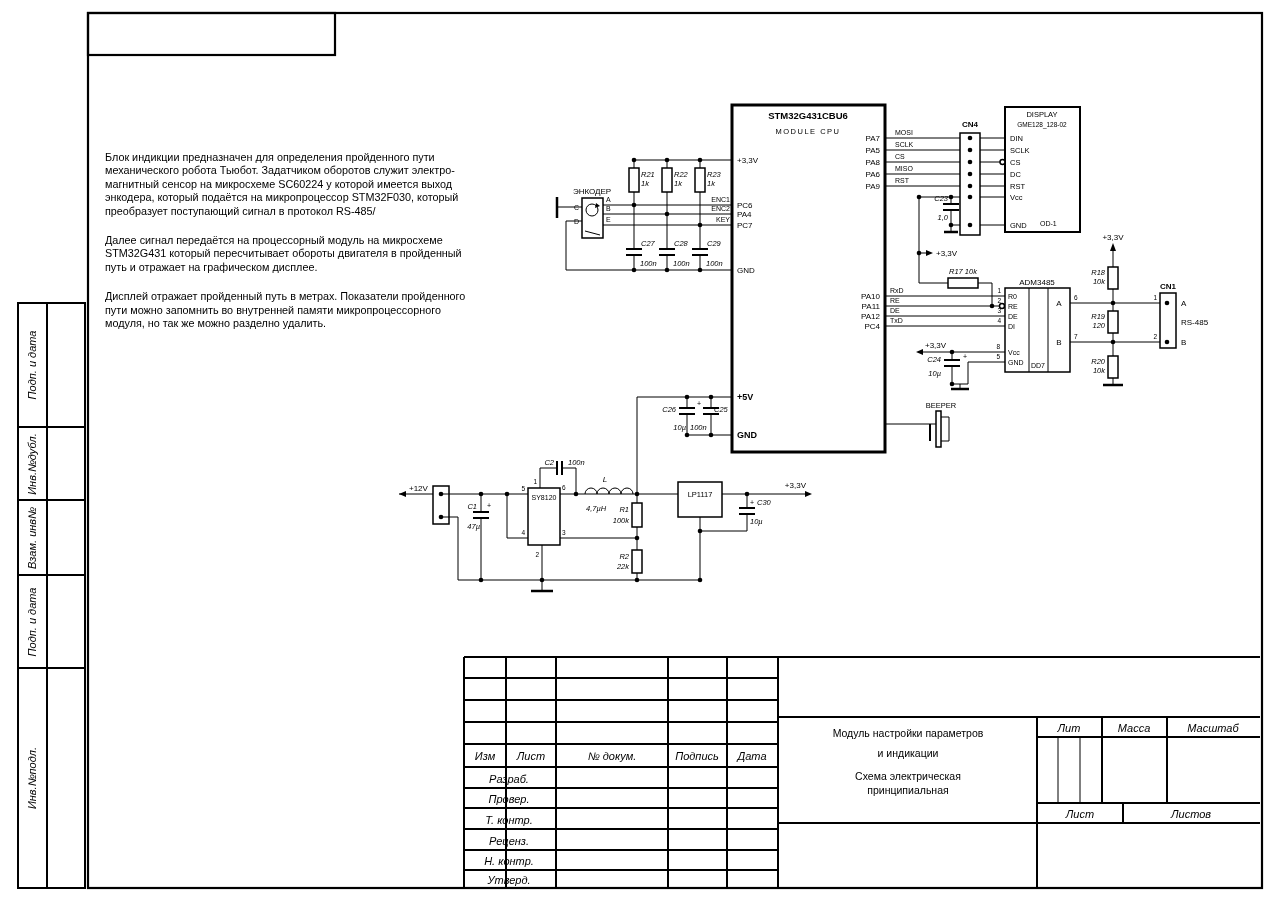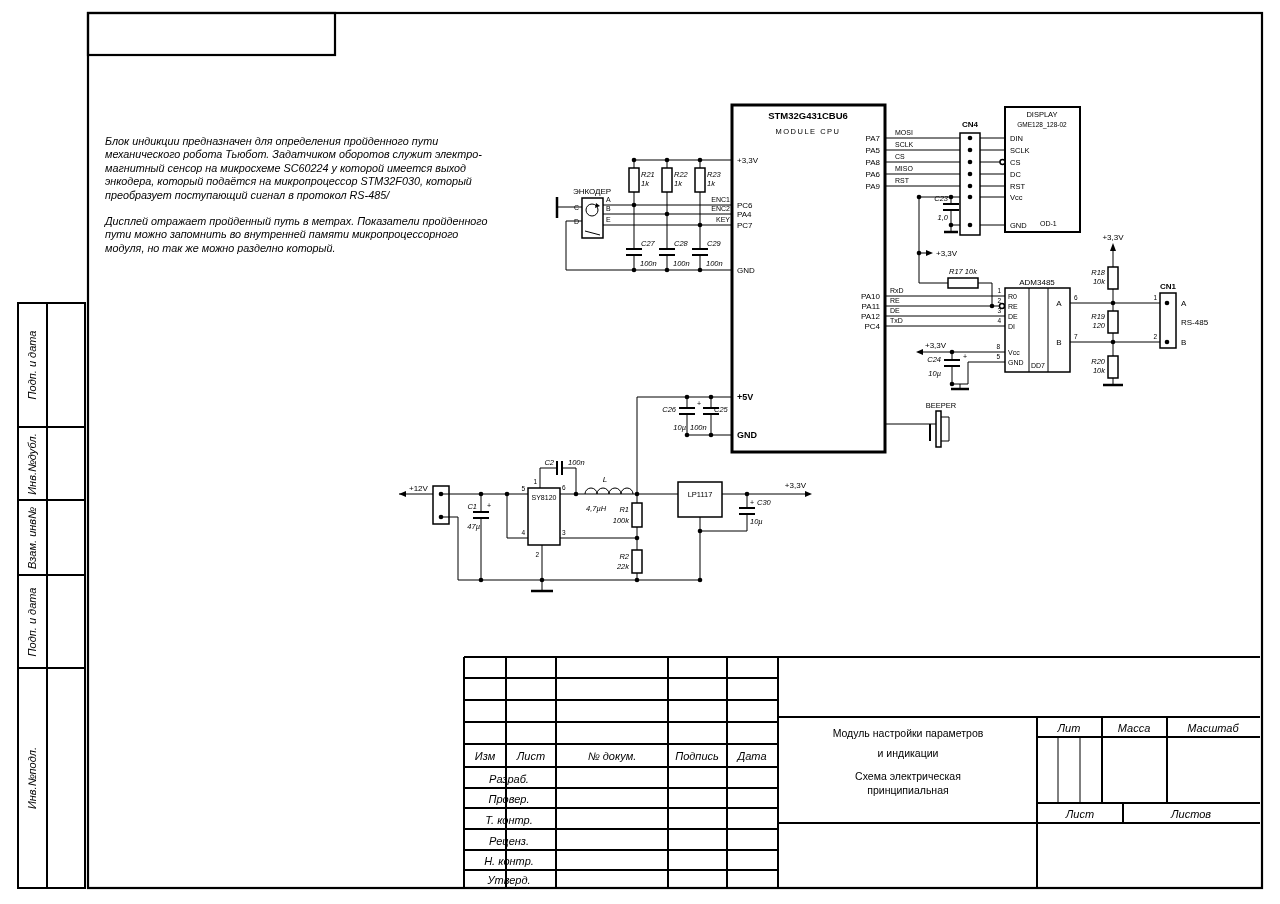--- a/index.html
+++ b/index.html
@@ -15,21 +15,21 @@
   .wire2{stroke:#000;stroke-width:2;fill:none}
   .wire25{stroke:#000;stroke-width:2.5;fill:none}
   .box15{stroke:#000;stroke-width:1.5;fill:#fff}
   .box2{stroke:#000;stroke-width:2;fill:#fff}
   .box3{stroke:#000;stroke-width:3;fill:#fff}
   .thin{stroke:#000;stroke-width:1;fill:none}
   .frameln{stroke:#000;stroke-width:2.2;fill:none}
   .dot{fill:#000}
   .desc{position:absolute;left:105px;top:135px;width:418px;font-size:10.8px;
         line-height:13.4px;color:#000;}
-  .desc p{margin:0 0 13px 0;white-space:pre-line;font-style:italic;}
+  .desc p{margin:16px 0 13px 0;white-space:pre-line;}
 </style>
 </head>
 <body>
 
 <div class="page">
 
 <svg width="1280" height="904" viewBox="0 0 1280 904">
 
   <g>
     <rect x="88" y="13" width="1174" height="875" class="frameln"></rect>
@@ -459,18 +459,21 @@
     <text x="1191" y="818" class="t11 it mid">Листов</text>
   </g>
 </svg>
 
 <div class="desc">
   <p>Блок индикции предназначен для определения пройденного пути
 механического робота Тьюбот. Задатчиком оборотов служит электро-
 магнитный сенсор на микросхеме SC60224 у которой имеется выход
 энкодера, который подаётся на микропроцессор STM32F030, который
 преобразует поступающий сигнал в протокол RS-485/</p>
+  <p>Далее сигнал передаётся на процессорный модуль на микросхеме
+STM32G431 который пересчитывает обороты двигателя в пройденный
+путь и отражает на графическом дисплее.</p>
   <p>Дисплей отражает пройденный путь в метрах. Показатели пройденного
  пути можно запомнить во внутренней памяти микропроцессорного
-модуля, но так же можно разделно который.</p>
+модуля, но так же можно разделно удалить.</p>
 </div>
 
 </div>
 
 </body></html>

